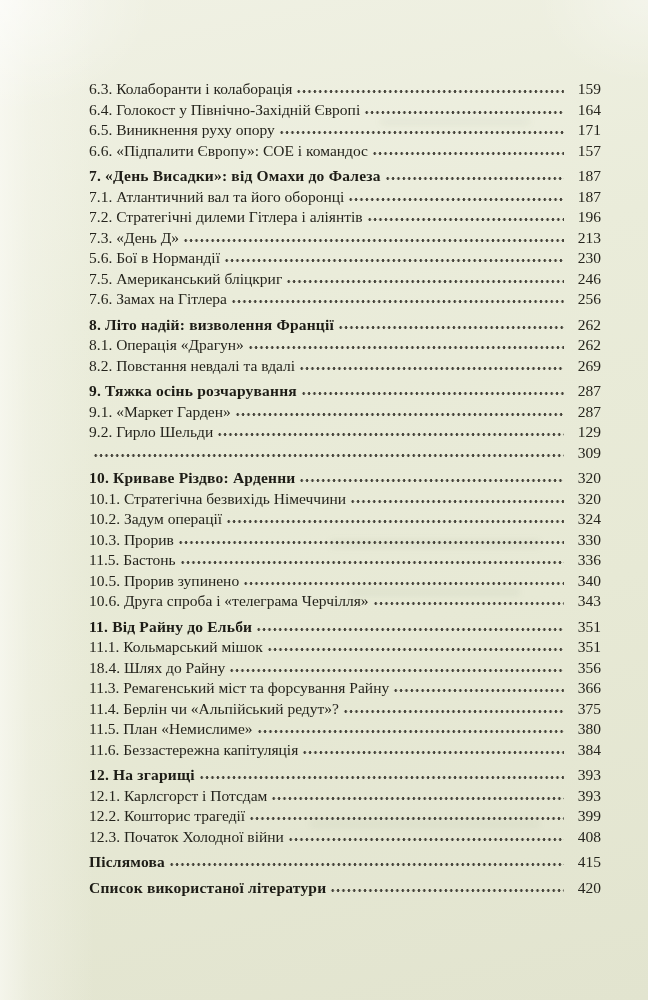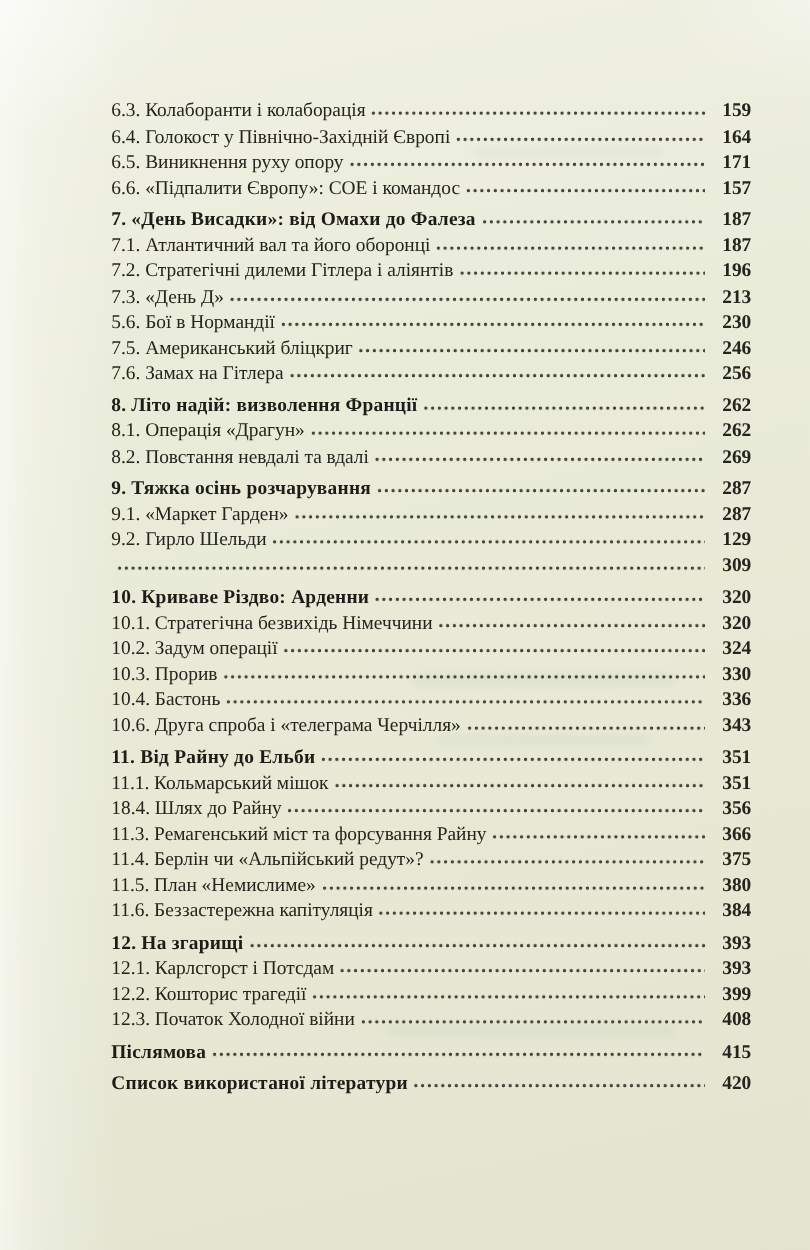--- a/index.html
+++ b/index.html
@@ -37,21 +37,21 @@
   .leader{
     flex:1 1 auto;
     min-width:10px;
     height:5px;
     margin:0 5px 0 4px;
     background-image:radial-gradient(circle, #45433a 1.1px, rgba(0,0,0,0) 1.6px);
     background-size:5.4px 5px;
     background-repeat:repeat-x;
     background-position:0 60%;
   }
-  .pagenum{min-width:32px;text-align:right;font-weight:bold;}
+  .pagenum{min-width:32px;text-align:right;font-weight:normal;}
 </style>
 </head>
 <body>
 
 <div class="scan">
   <div class="artifact a1"></div>
   <div class="artifact a2"></div>
   <div class="artifact a3"></div>
   <div class="artifact a4"></div>
   <main class="toc" id="toc">
@@ -167,23 +167,28 @@
           <span class="label">10.2. Задум операції</span>
           <span class="leader"></span>
           <span class="pagenum">324</span>
         </div>
         <div class="row">
           <span class="label">10.3. Прорив</span>
           <span class="leader"></span>
           <span class="pagenum">330</span>
         </div>
         <div class="row">
-          <span class="label">10.4. Бастонь</span>
+          <span class="label">11.5. Бастонь</span>
           <span class="leader"></span>
           <span class="pagenum">336</span>
+        </div>
+        <div class="row">
+          <span class="label">10.5. Прорив зупинено</span>
+          <span class="leader"></span>
+          <span class="pagenum">340</span>
         </div>
         <div class="row">
           <span class="label">10.6. Друга спроба і «телеграма Черчілля»</span>
           <span class="leader"></span>
           <span class="pagenum">343</span>
         </div>
       </div>
       <div class="group">
         <div class="row bold">
           <span class="label">11. Від Райну до Ельби</span>

